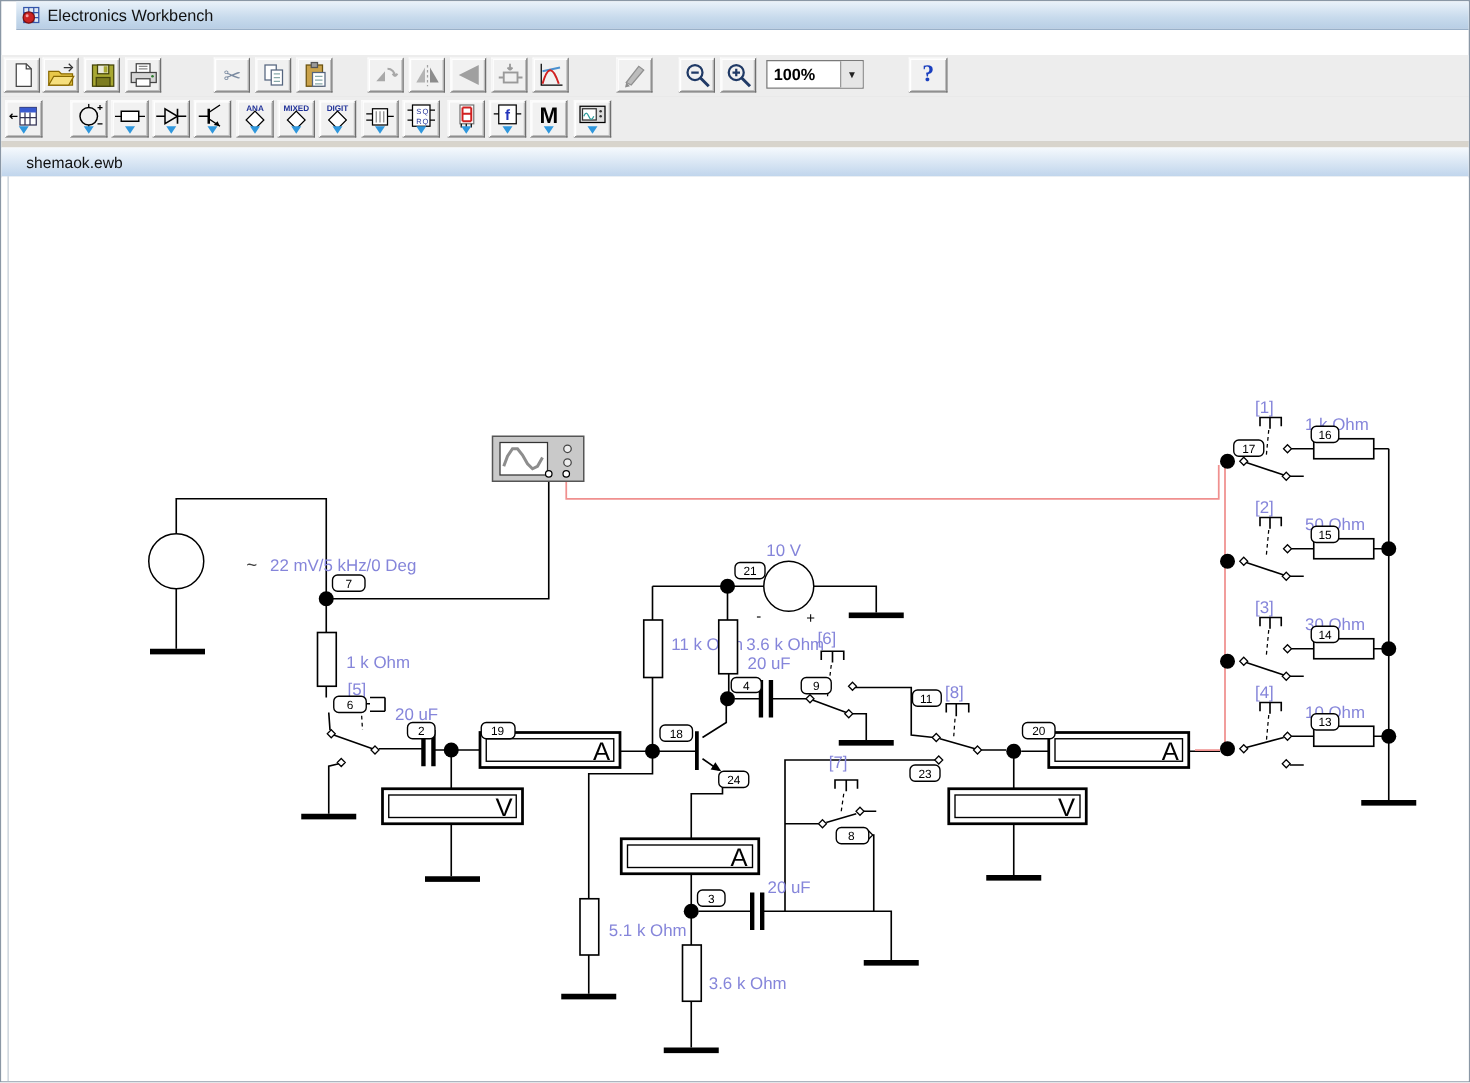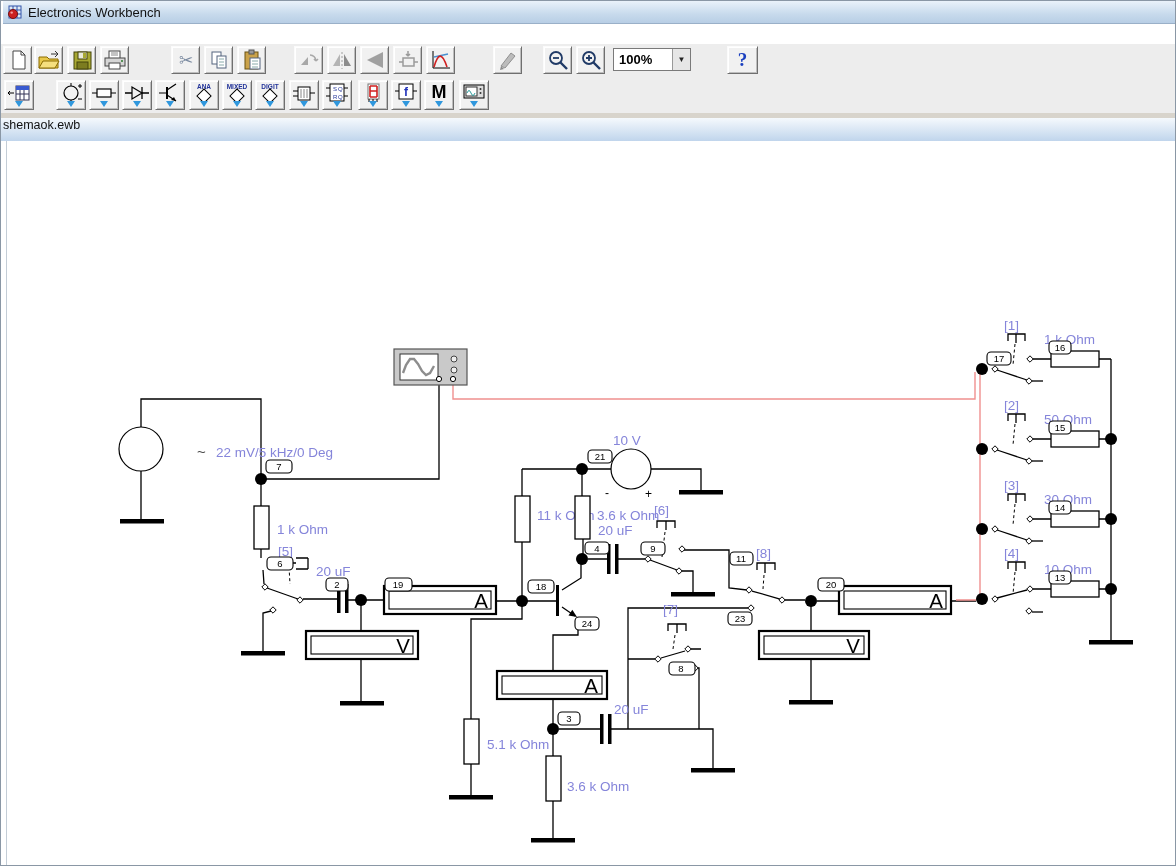--- a/index.html
+++ b/index.html
@@ -1,19 +1,19 @@
 <!DOCTYPE html>
 <html><head>
 <meta charset="utf-8">
 <style>
   html,body{margin:0;padding:0;background:#fff}
   #app{position:relative;width:1176px;height:866px;font-family:"Liberation Sans",sans-serif;
        overflow:hidden;background:#fff;box-sizing:border-box;border:1px solid #8a97a5}
   
-  .titlebar{position:absolute;top:0;left:2px;right:0;height:22px;
+  .titlebar{position:absolute;top:0;left:12px;right:0;height:22px;
     background:linear-gradient(#eaf2fa,#c7daec 60%,#b8cee5);border-bottom:1px solid #9ab0c8;
     display:flex;align-items:center;padding-left:4px;gap:6px}
   .titlebar .ttl{font-size:13px;color:#111}
   .menubar{position:absolute;top:22px;left:0;right:0;height:21px;background:#f0f0f0;
     border-bottom:1px solid #d8d8d8;display:flex;align-items:center}
   .menubar .mi{font-size:13px;padding:2px 9px;color:#000;cursor:default}
   .tb{position:absolute;left:0;right:0;background:#ededed}
   #tb1{top:43px;height:33px;border-bottom:1px solid #dadada}
   #tb2{top:76px;height:36px;border-bottom:1px solid #c6c6c6}
   #strip{position:absolute;top:112px;height:5px;left:0;right:0;background:#d8d4cc}
@@ -28,21 +28,21 @@
   .tri{position:absolute;bottom:2px;left:50%;transform:translateX(-50%);width:0;height:0;
     border-left:4px solid transparent;border-right:4px solid transparent;border-top:6px solid #2f97dd}
   .zoombox{position:absolute;left:612px;top:4px;width:78px;height:23px;background:#fff;
     border:1px solid #7a7a7a;box-sizing:border-box;display:flex;align-items:center}
   .zoombox .zv{flex:1;font-size:13px;font-weight:bold;padding-left:5px;color:#000}
   .zoombox .zarrow{width:17px;height:100%;background:#e6e6e6;border-left:1px solid #999;
     display:flex;align-items:center;justify-content:center;font-size:8px;color:#222}
   .helpq{font-family:"Liberation Serif",serif;font-weight:bold;font-size:19px;color:#1a3fbf}
   .mdibar{position:absolute;top:117px;left:0;right:0;height:23px;
     background:linear-gradient(#f5f9fd,#c0d5ec);border-bottom:1px solid #93a9c3;
-    display:flex;align-items:flex-start;padding-left:2px}
+    display:flex;align-items:center;padding-left:20px}
   .mdibar .doc{font-size:12.5px;color:#111}
   #canvas{position:absolute;top:140px;left:0;right:0;bottom:0;background:#fff}
   .edge{position:absolute;left:5px;top:140px;bottom:0;width:1px;background:#c4cdd6}
   
   svg text{font-family:"Liberation Sans",sans-serif}
   .w{stroke:#000;stroke-width:1.3;fill:none}
   .wr{stroke:#f0908f;stroke-width:1.4;fill:none}
   .dsh{stroke:#000;stroke-width:1;fill:none;stroke-dasharray:3 2.6}
   .cmp{fill:#fff;stroke:#000;stroke-width:1.3}
   .plate{fill:#000;stroke:none}

